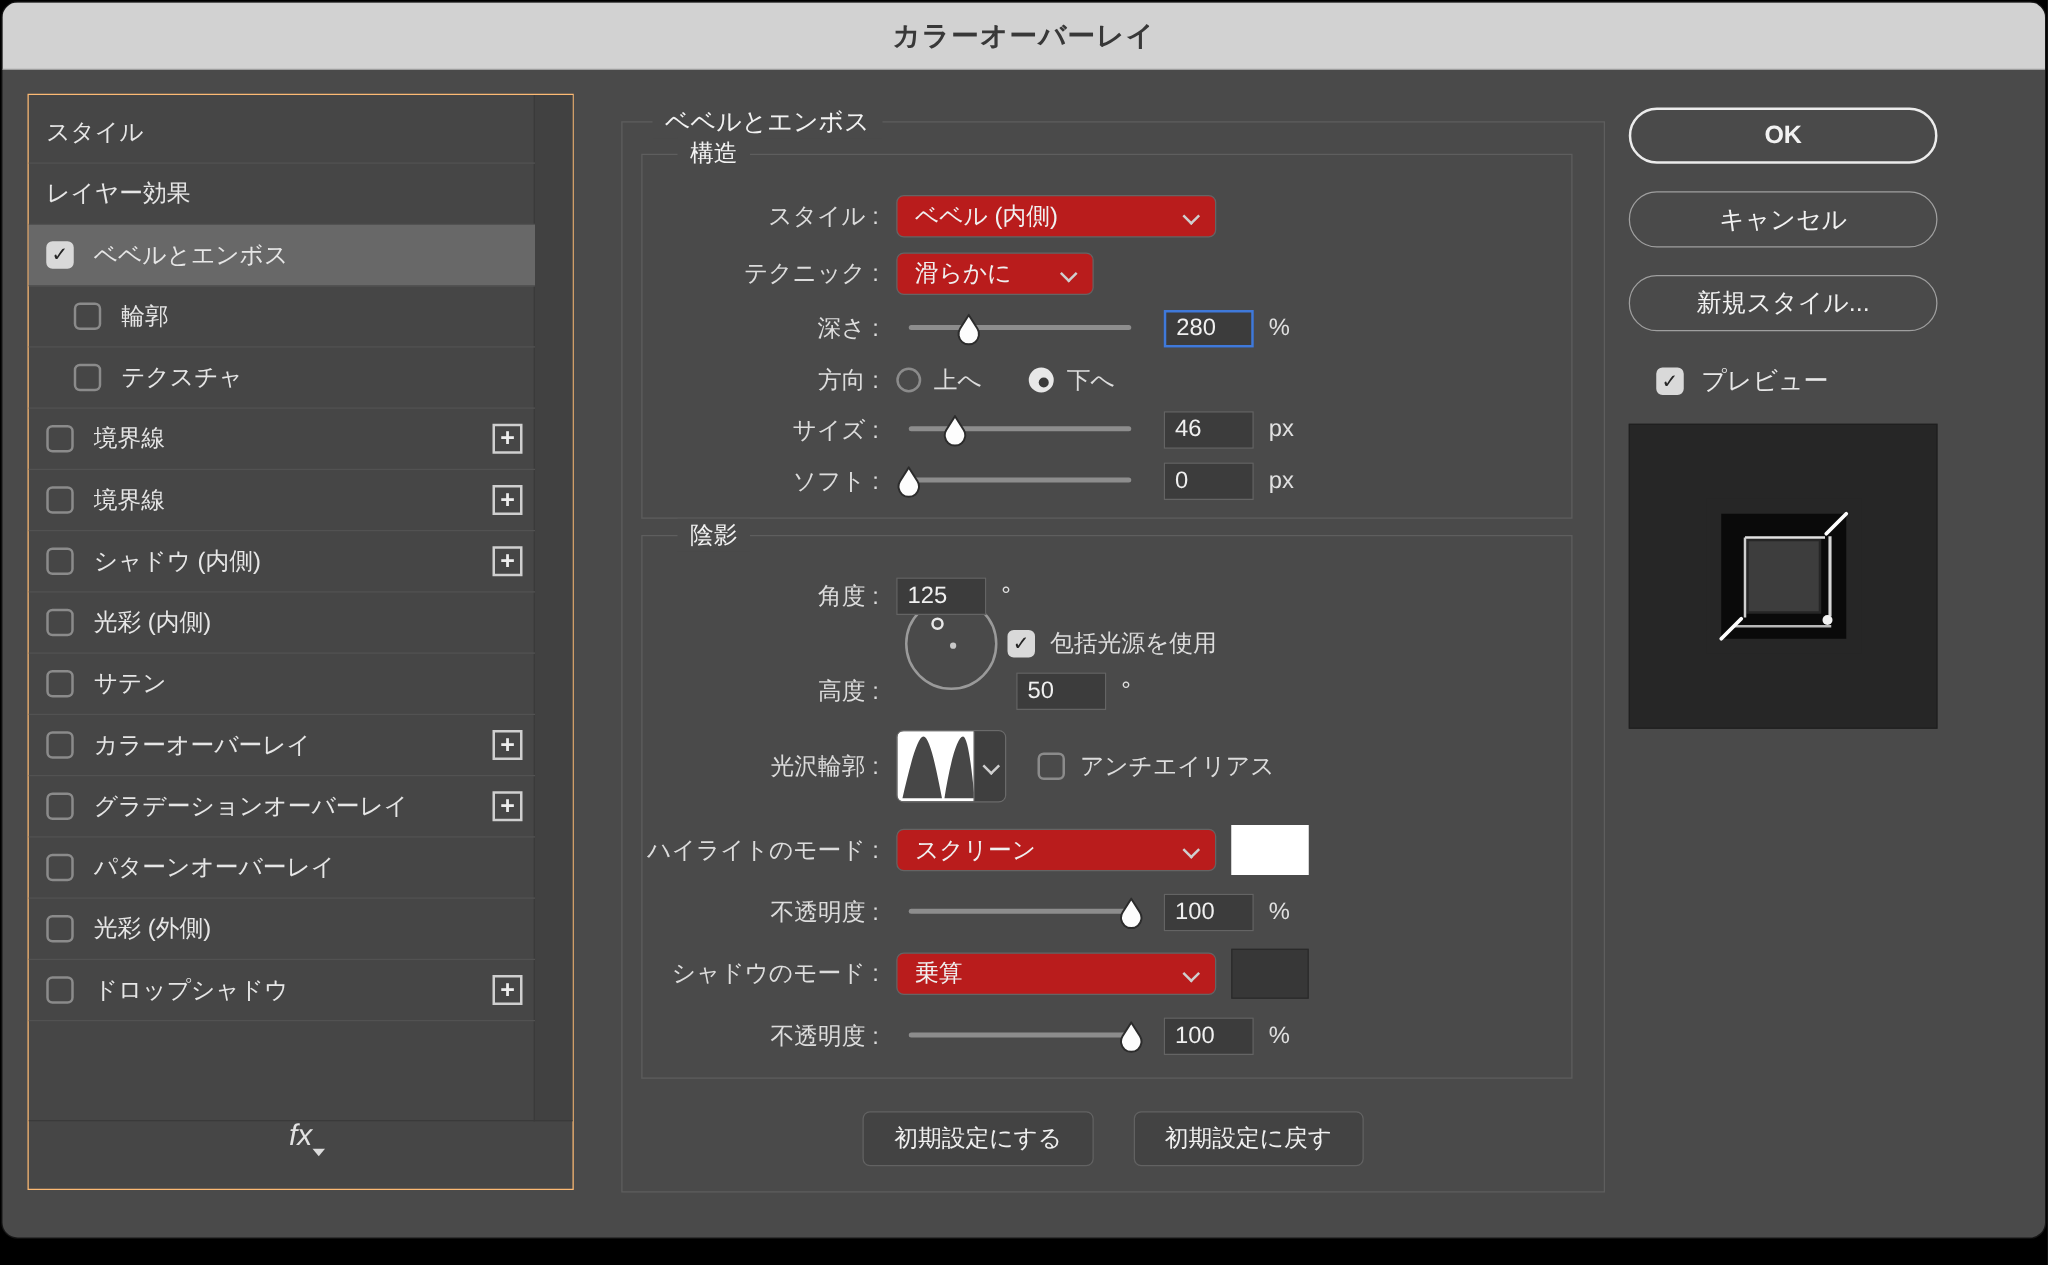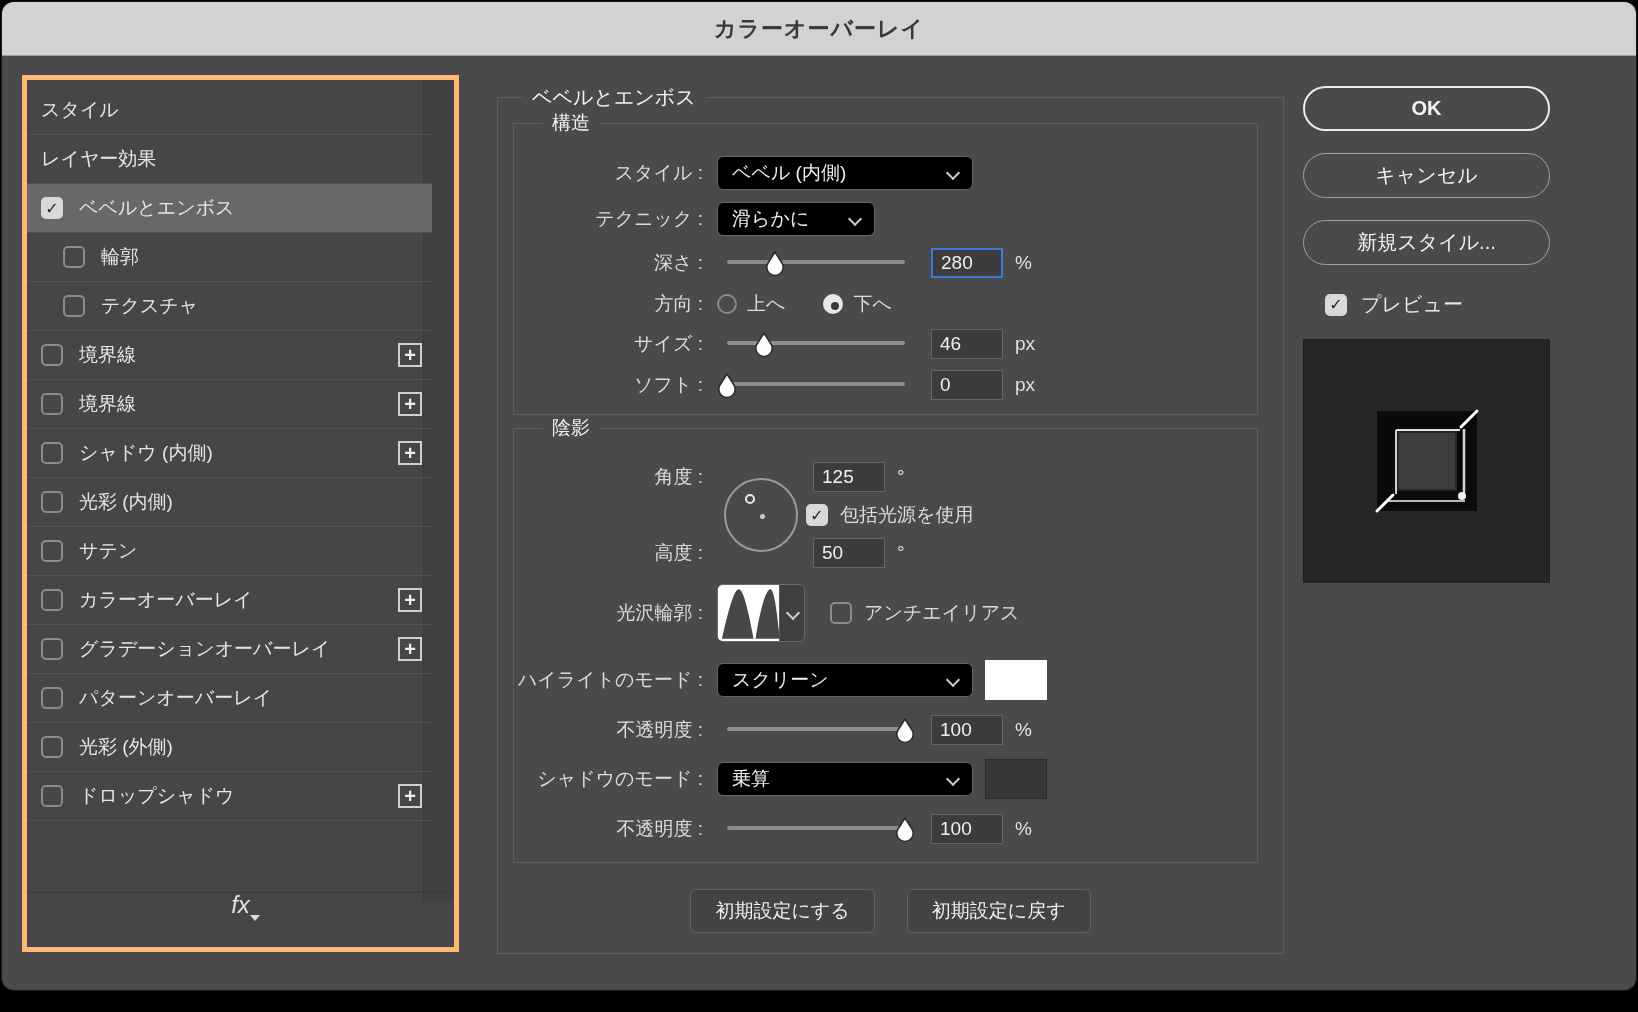--- a/index.html
+++ b/index.html
@@ -5,21 +5,21 @@
   html,body{margin:0;padding:0;background:#000;width:1638px;height:1012px;overflow:hidden;
     font-family:"Liberation Sans","DejaVu Sans",sans-serif;}
   .dialog{position:absolute;left:2px;top:2px;width:1634px;height:988px;border-radius:12px;
     background:#4a4a4a;overflow:hidden;box-shadow:0 0 0 1px #161616;}
   .titlebar{height:53px;background:#d2d2d2;border-bottom:1px solid #9f9f9f;
     display:flex;align-items:center;justify-content:center;}
   .titlebar span{font-size:22px;font-weight:bold;color:#383838;letter-spacing:1px;}
 
   
   .sidebar{position:absolute;left:20px;top:73px;width:437px;height:877px;background:#464646;
-    border:5px solid #fdba74;box-sizing:border-box;}
+    border:1px solid #fdba74;box-sizing:border-box;}
   .sb-gutter{position:absolute;right:0;top:0;width:30px;height:821px;background:#414141;
     border-left:1px solid #3a3a3a;}
   .sb-list{position:absolute;left:0;top:6px;width:405px;}
   .sb-row{height:49px;border-bottom:1px solid #525252;display:flex;align-items:center;
     padding:0 10px 0 14px;box-sizing:border-box;color:#e6e6e6;font-size:19px;gap:16px;}
   .sb-row.selected{background:#686868;}
   .sb-row.indent{padding-left:36px;align-items:center;}
   .sb-label{flex:1;white-space:nowrap;overflow:hidden;}
   .cb{width:22px;height:22px;border-radius:5px;border:2px solid #8b8b8b;box-sizing:border-box;
     flex:none;display:flex;align-items:center;justify-content:center;}
@@ -40,21 +40,21 @@
     font-size:20px;white-space:nowrap;}
   .group-main>.group-label{left:24px;}
   .fs{position:absolute;border:1px solid #5e5e5e;}
   .fs-structure{left:15px;top:25px;width:743px;height:290px;}
   .fs-shading{left:15px;top:330px;width:743px;height:433px;}
   .fs .group-label{left:28px;font-size:19px;}
 
   .row{position:absolute;left:0;width:100%;height:36px;display:flex;align-items:center;}
   .flabel{width:203px;text-align:right;padding-right:14px;box-sizing:border-box;color:#dcdcdc;
     font-size:19px;white-space:nowrap;flex:none;}
-  .psel{height:34px;background:#000000;border:1px solid #646464;border-radius:6px;color:#f0f0f0;
+  .psel{height:34px;background:#b91c1c;border:1px solid #646464;border-radius:6px;color:#f0f0f0;
     font-size:19px;display:flex;align-items:center;padding:0 14px;box-sizing:border-box;position:relative;}
   .psel .selval{flex:1;white-space:nowrap;}
   .chev{width:11px;height:11px;flex:none;margin-left:10px;position:relative;}
   .chev::after{content:"";position:absolute;left:1px;top:0;width:8px;height:8px;
     border-right:2px solid #cfcfcf;border-bottom:2px solid #cfcfcf;transform:rotate(45deg);}
   .w-lg{width:256px;}.w-sm{width:158px;}
   .slider{width:178px;height:30px;position:relative;margin-left:10px;flex:none;}
   .slider .track{position:absolute;left:0;right:0;top:12px;height:4px;background:#8d8d8d;border-radius:2px;}
   .slider .thumb{position:absolute;top:3px;width:22px;height:26px;}
   .ninput{width:72px;height:30px;background:#3c3c3c;border:1px solid #646464;color:#f0f0f0;
@@ -268,21 +268,21 @@
     <div class="fs fs-shading">
       <span class="group-label">陰影</span>
 
       <div class="dial">
         <span class="marker"></span>
         <span class="centerdot"></span>
       </div>
 
       <div class="row" style="top:30px;">
         <span class="flabel">角度 :</span>
-        <input class="ninput" style="margin-left: 96px;" value="125">
+        <input class="ninput" style="" value="125">
         <span class="unit">°</span>
       </div>
 
       <div class="row" style="top:68px;">
         <span style="width:292px;flex:none;"></span>
         <span class="cb checked">✓</span>
         <span class="rlabel" style="margin-left:12px;">包括光源を使用</span>
       </div>
 
       <div class="row" style="top:106px;">

